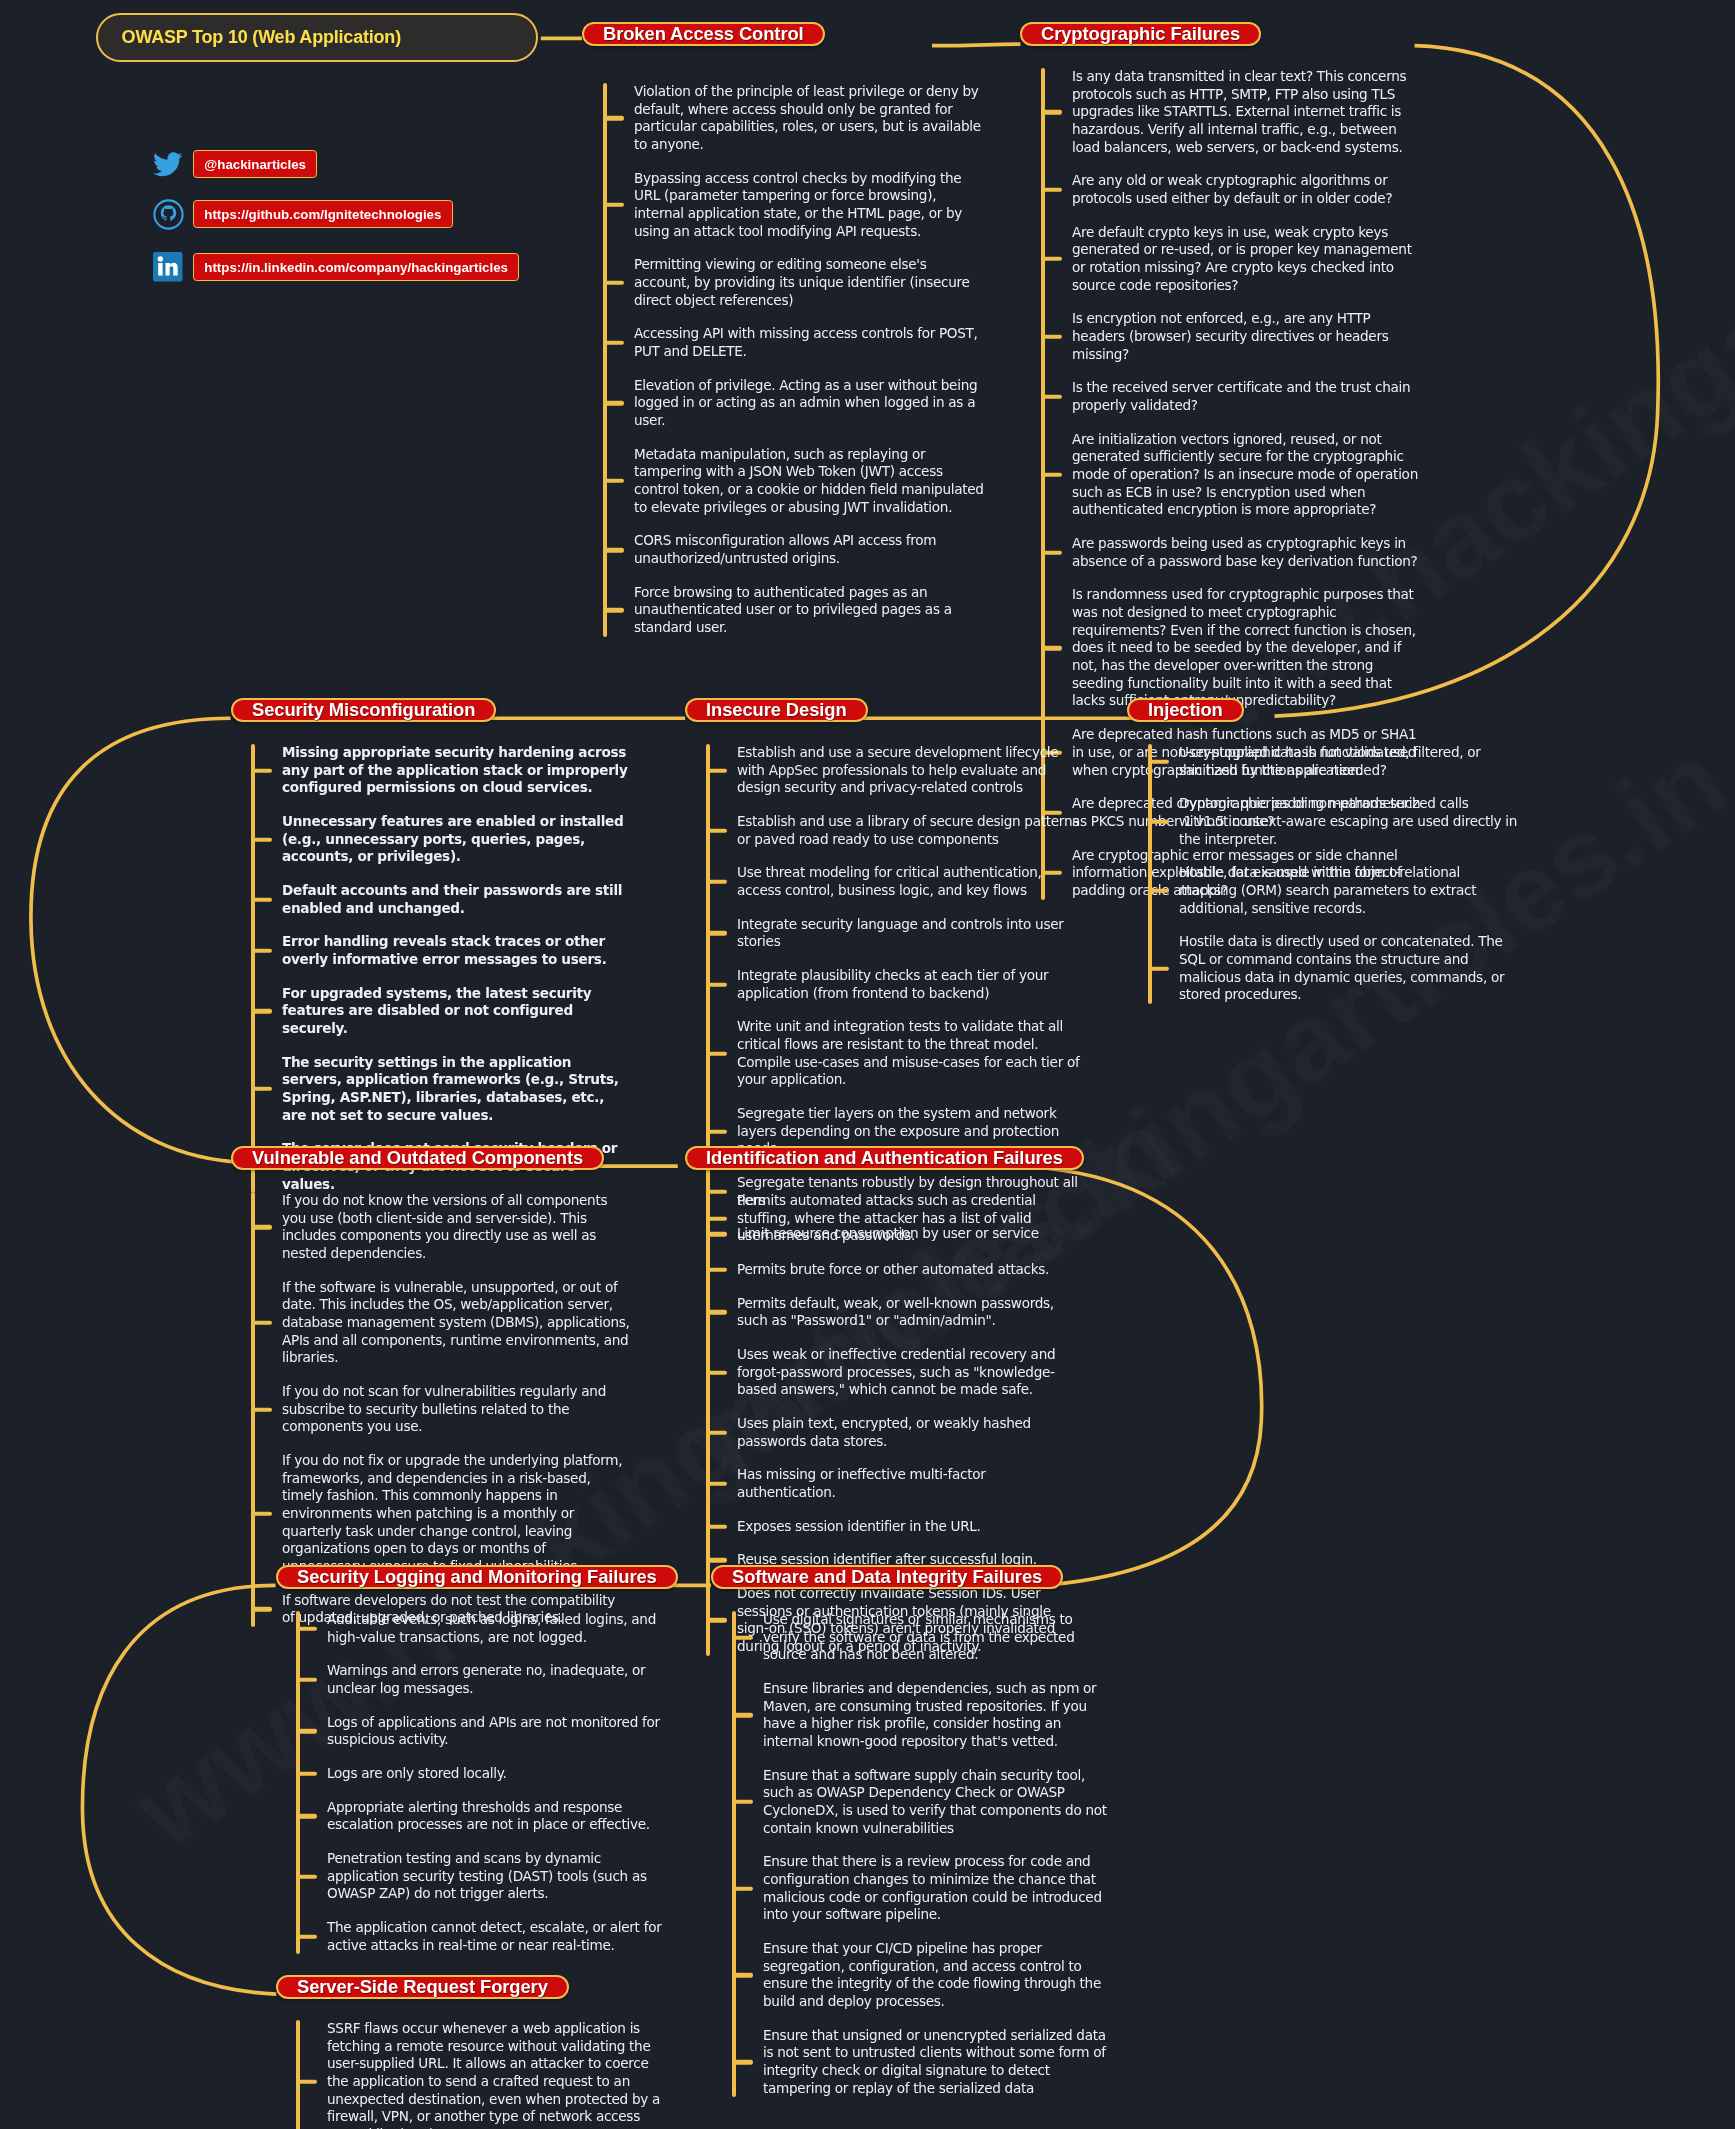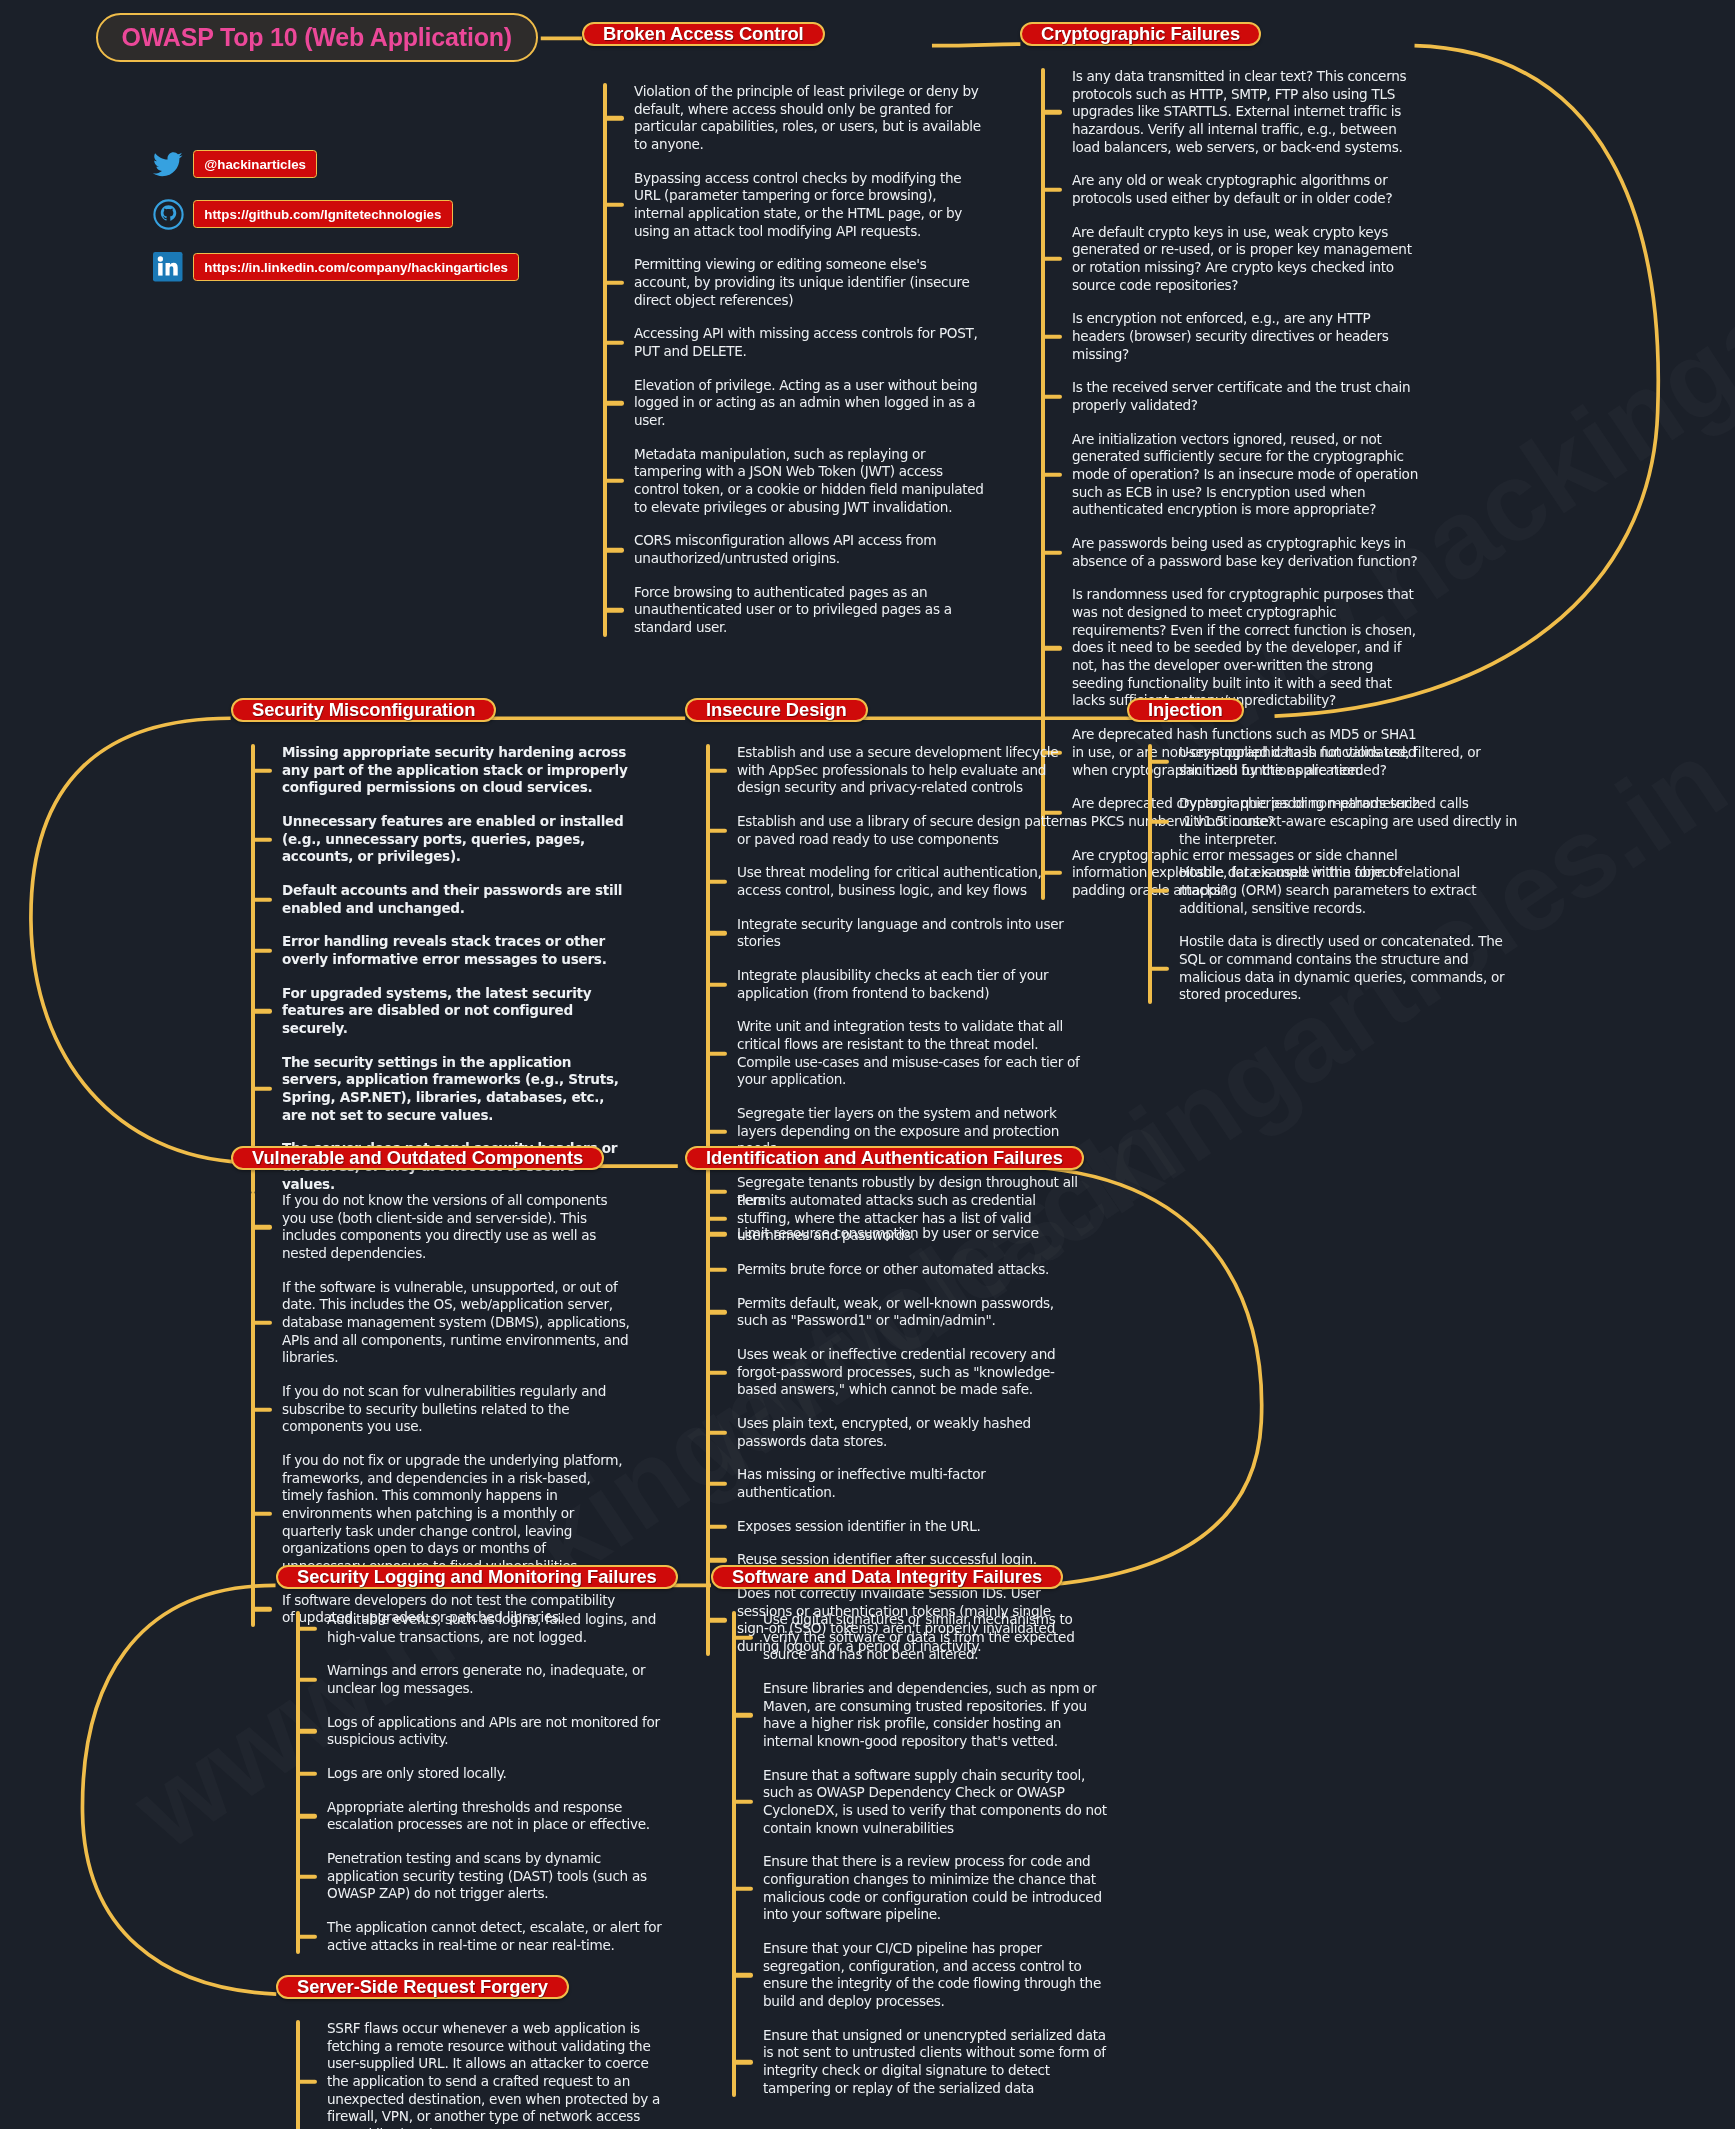--- a/index.html
+++ b/index.html
@@ -39,22 +39,22 @@
     position: absolute;
     left: 96px; top: 13.3px;
     width: 442px; height: 49px;
     background: #2e2c2b;
     border: 2.9px solid #f0bd4a;
     border-radius: 25px;
     display: flex; align-items: center;
     z-index: 5;
   }
   .root-node .lbl {
-    color: #ec4899;
-    font-size: 25px;
+    color: #fde047;
+    font-size: 18px;
     font-weight: bold;
     letter-spacing: -0.2px;
     padding-left: 23.6px;
   }
 
   
   .social { position: absolute; z-index: 5; display: flex; align-items: center; }
   .social .ico { width: 34px; height: 34px; display:flex; align-items:center; justify-content:center; }
   .social .pill {
     margin-left: 8px;

